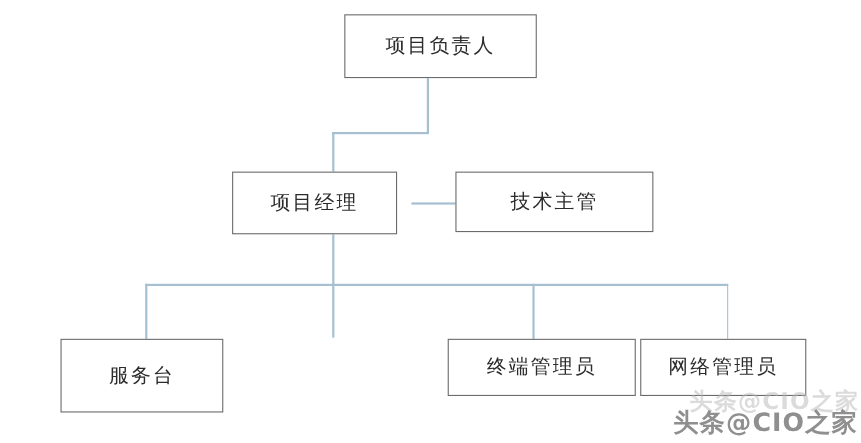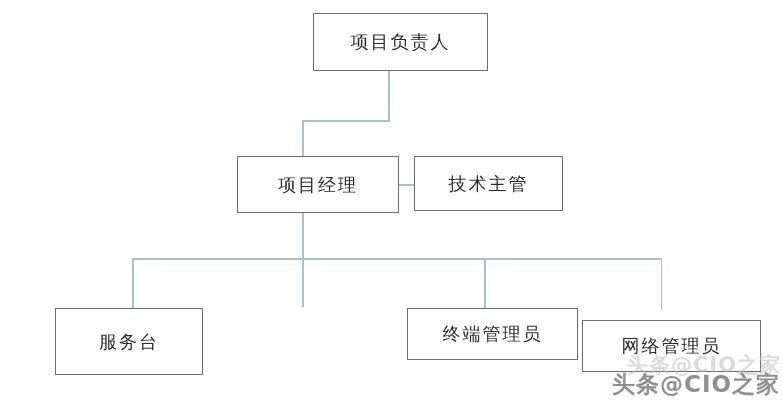--- a/index.html
+++ b/index.html
@@ -85,38 +85,38 @@
   <div class="conn h" style="left:132px; top:258px; width:530px"></div>
   <div class="conn v" style="left:132px; top:258px; height:51px"></div>
   <div class="conn v" style="left:302px; top:258px; height:49px"></div>
   <div class="conn v" style="left:484px; top:258px; height:51px"></div>
   <div class="conn v" style="left:660.5px; top:258px; height:51px"></div>
 
   <div class="node" style="left:313px; top:13px; width:175px; height:58px">
     <span>项目负责人</span>
   </div>
 
-  <div class="node" style="left:237px; top:156px; width:162px; height:57px">
+  <div class="node" style="left:211px; top:156px; width:150px; height:57px">
     <span>项目经理</span>
   </div>
 
-  <div class="node" style="left:414px; top:156px; width:149px; height:55px">
+  <div class="node" style="left:414px; top:156px; width:180px; height:55px">
     <span>技术主管</span>
   </div>
 
   <div class="node" style="left:55px; top:308px; width:148px; height:67px">
     <span>服务台</span>
   </div>
 
 
   <div class="node" style="left:407px; top:308px; width:171px; height:52px">
     <span>终端管理员</span>
   </div>
 
-  <div class="node" style="left:582px; top:320px; width:179px; height:52px">
+  <div class="node" style="left:582px; top:308px; width:151px; height:52px">
     <span>网络管理员</span>
   </div>
 
   <div class="watermark-wrap">
     <div class="watermark-ghost">头条@CIO之家</div>
     <div class="watermark-main">头条@CIO之家</div>
   </div>
 
 </div>
 

